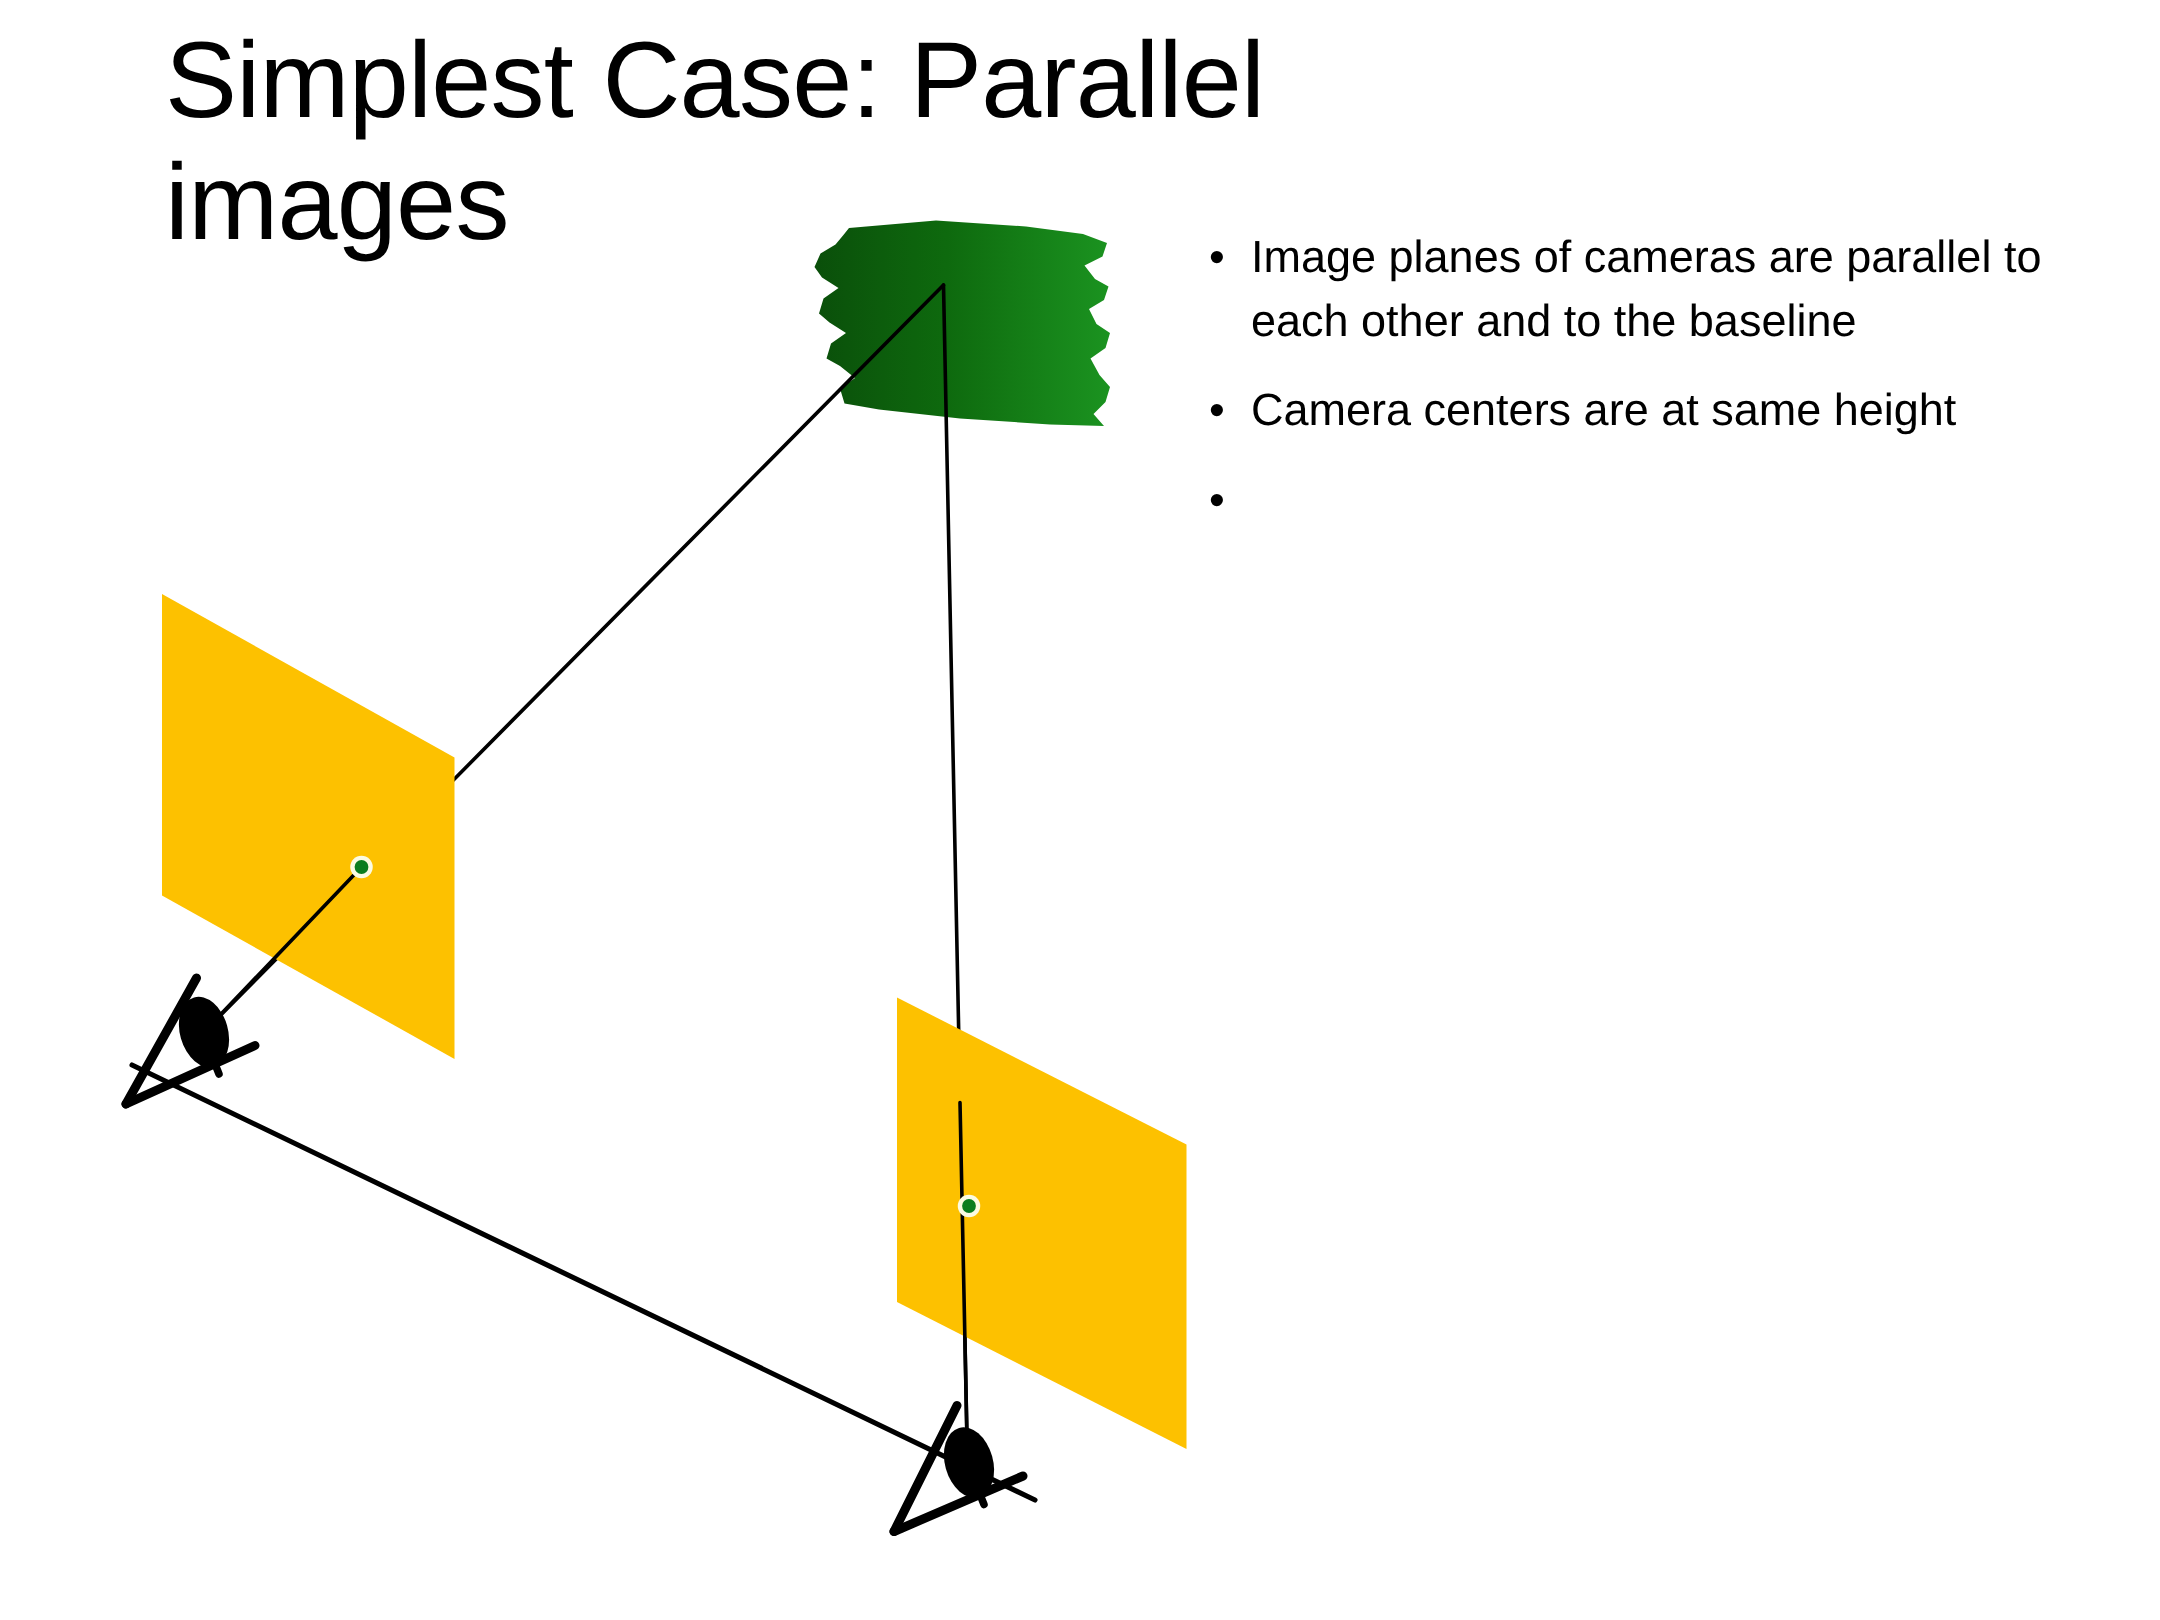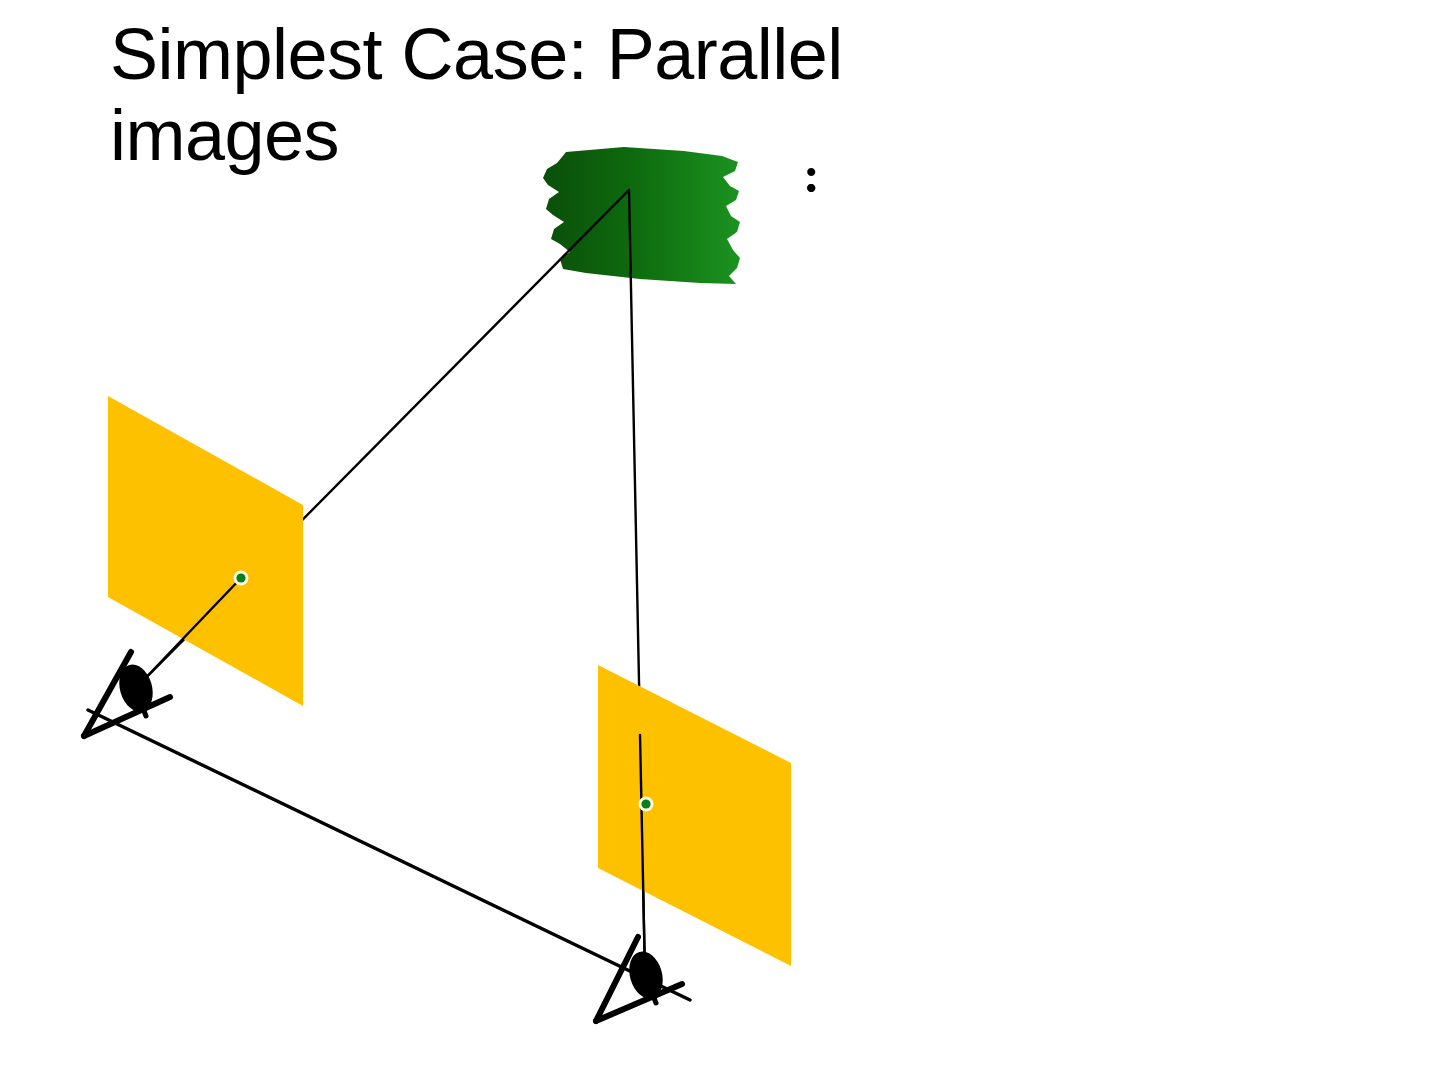--- a/index.html
+++ b/index.html
@@ -138,22 +138,24 @@
       <line x1="652" y1="993" x2="656" y2="1003" stroke="#000000" stroke-width="5" stroke-linecap="round"></line>
     </g>
   </svg>
 
   <div id="slide-title">Simplest Case: Parallel
 images</div>
 
   <ul id="bullet-list">
     <li>
       <span class="blt">•</span>
+      <span>Image planes of cameras are parallel to each other and to the baseline</span>
     </li>
     <li>
       <span class="blt">•</span>
+      <span>Camera centers are at same height</span>
     </li>
     <li>
       <span class="blt">•</span>
     </li>
   </ul>
 
 </div>
 
 </body></html>

